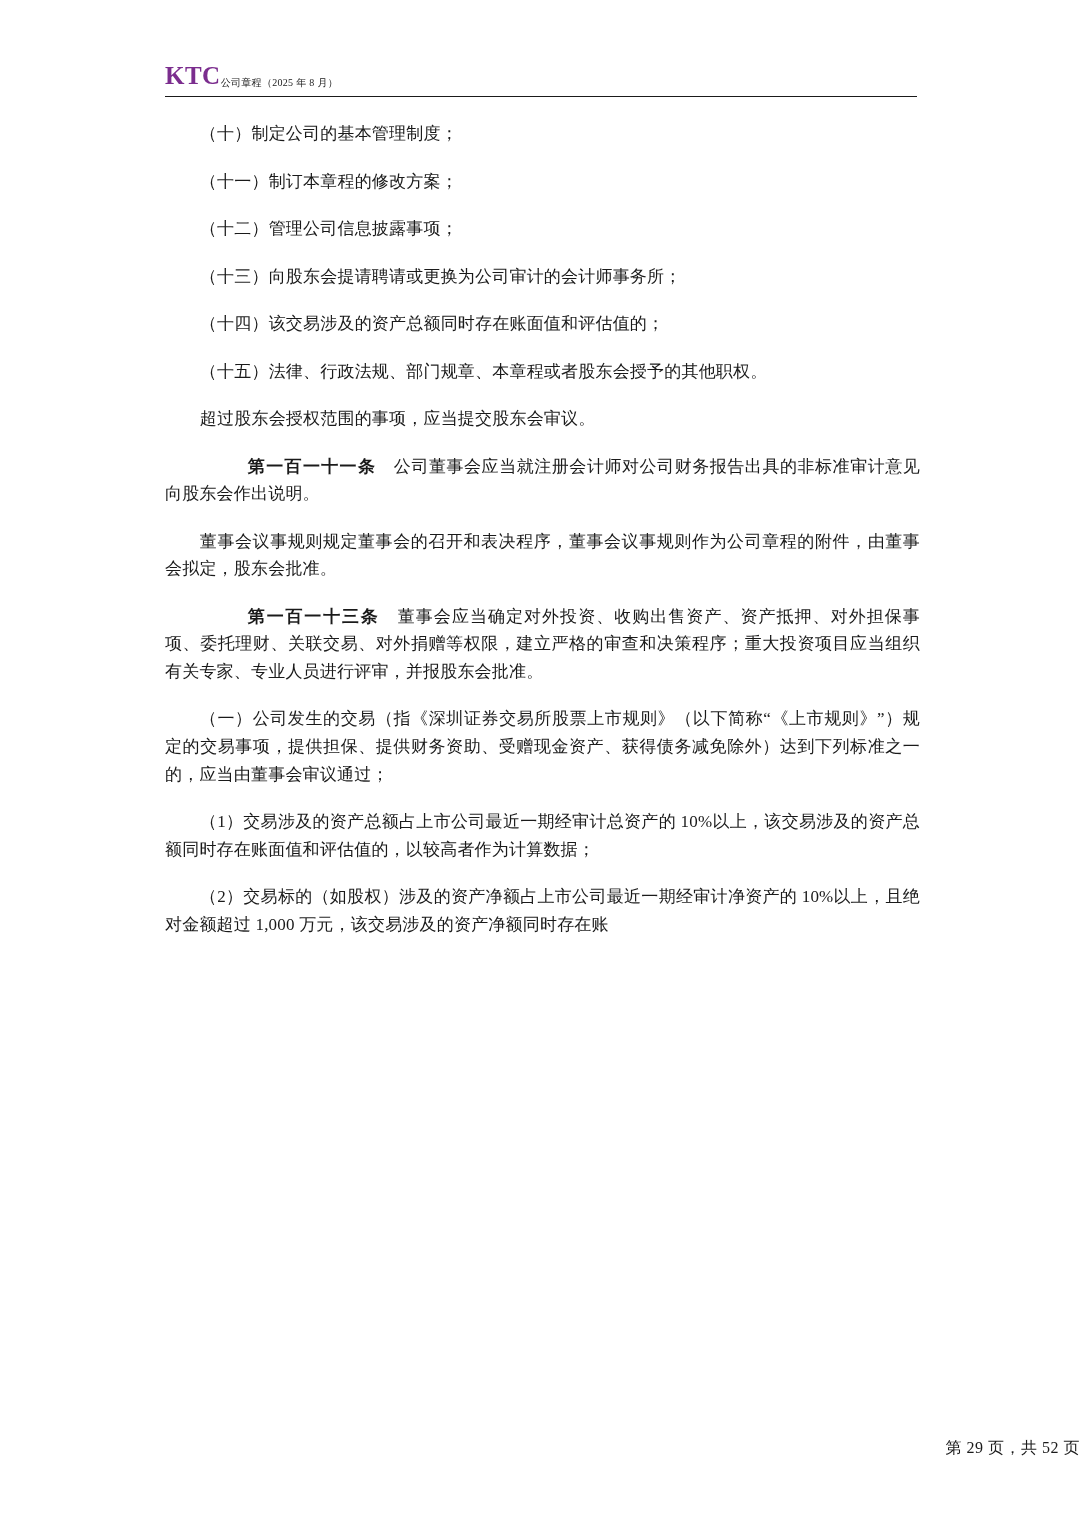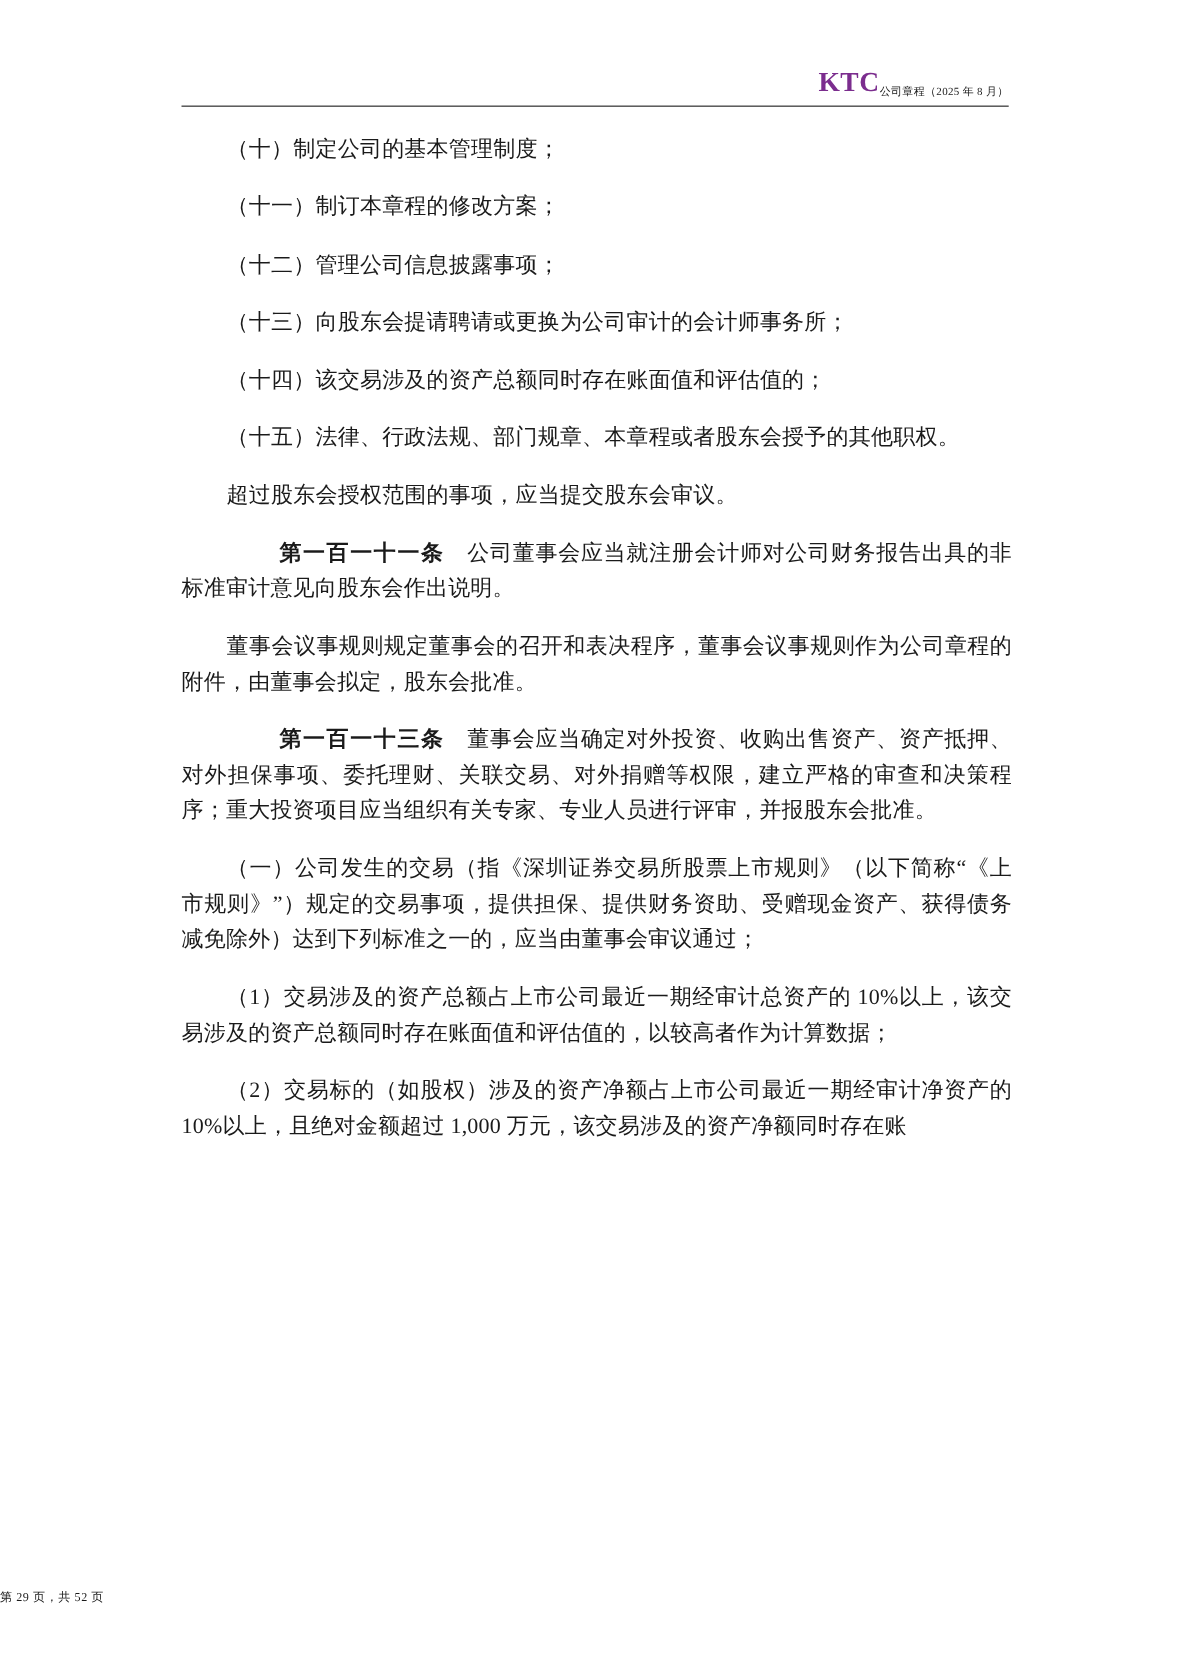--- a/index.html
+++ b/index.html
@@ -21,21 +21,21 @@
     padding: 0;
     background: #fff;
   }
   .header {
     position: absolute;
     top: 62px;
     left: 165px;
     width: 752px;
     display: flex;
     align-items: flex-end;
-    justify-content: flex-end;
+    justify-content: flex-start;
     padding-bottom: 6px;
     border-bottom: 1.5px solid #1a1a1a;
   }
   .brand {
     font-family: "Liberation Serif", "DejaVu Serif", serif;
     font-weight: bold;
     font-size: 25px;
     letter-spacing: 0.5px;
     color: #7b2d8e;
   }
@@ -45,41 +45,41 @@
     letter-spacing: 0.3px;
   }
   .content {
     position: absolute;
     top: 120px;
     left: 165px;
     width: 755px;
   }
   p {
     margin: 0 0 20px 0;
-    font-size: 20px;
+    font-size: 17px;
     line-height: 1.62;
     text-align: justify;
     text-justify: inter-ideograph;
     letter-spacing: 0.2px;
   }
   p.indent {
     text-indent: 2.05em;
   }
   .art-no {
     font-weight: bold;
     letter-spacing: 1px;
     margin-left: 48px;
   }
   .footer {
     position: absolute;
     left: 0;
     right: 0;
     bottom: 68px;
-    text-align: left;
-    font-size: 11px;
+    text-align: right;
+    font-size: 16px;
     color: #1a1a1a;
     letter-spacing: 0.5px;
   }
 </style>
 </head>
 <body>
 
 <div class="page">
 
   <div class="header">

